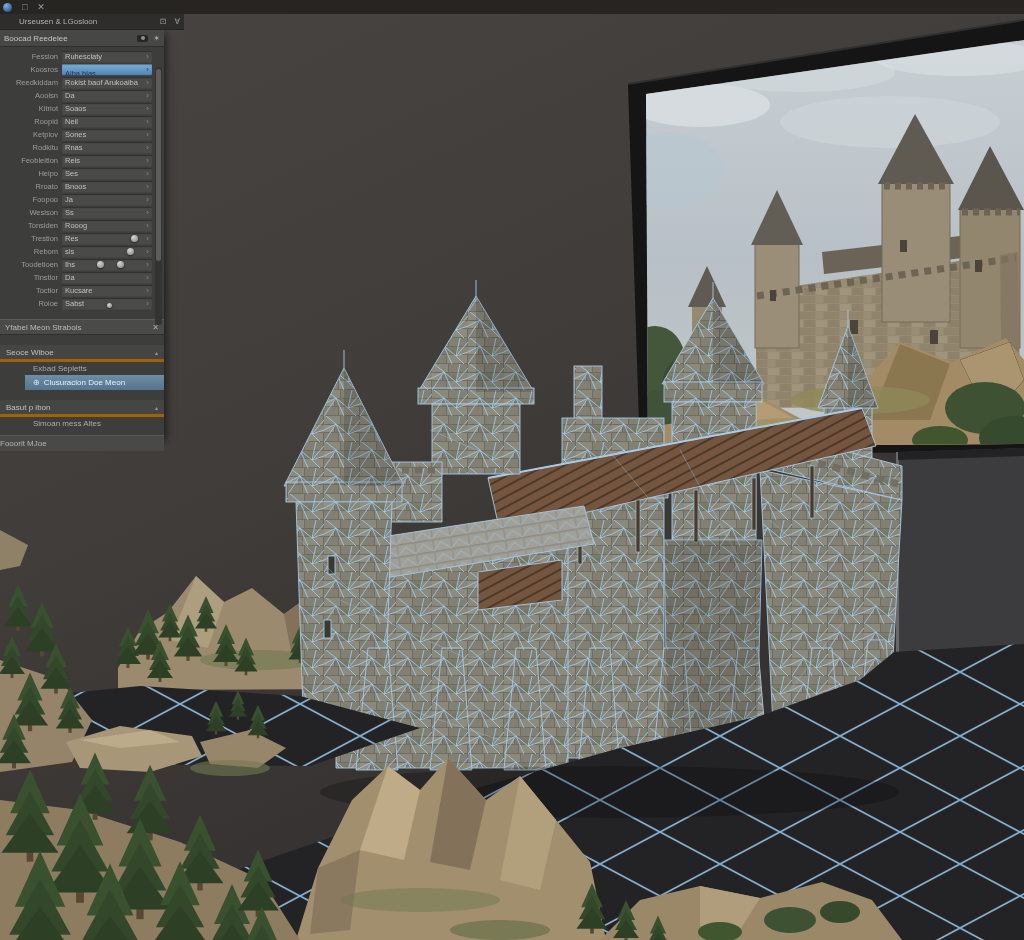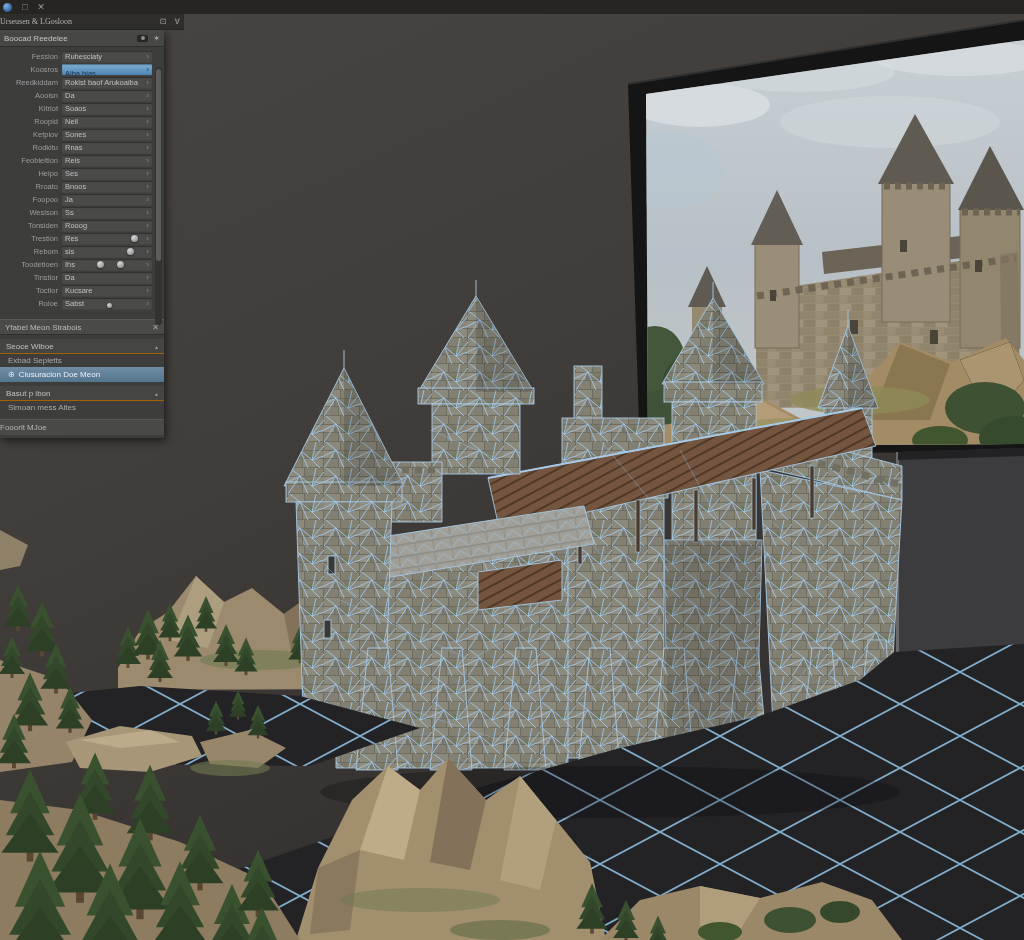--- a/index.html
+++ b/index.html
@@ -14,21 +14,21 @@
     display:flex;align-items:center;color:#bdbdbd;font-size:8px;z-index:30;}
   #appicon{width:9px;height:9px;border-radius:50%;margin:0 5px 0 3px;
     background:radial-gradient(circle at 35% 30%,#7fb3e0,#3a6ea5 60%,#1f4d7a);}
   #wintitle{flex:1;letter-spacing:.2px;color:#c4c4c4;}
   .winctl{width:16px;text-align:center;color:#9a9a9a;font-size:9px;cursor:default;}
   .winctl.close{margin-right:4px;}
   
   #menubar{position:absolute;left:0;top:14px;width:184px;height:15px;background:#2e2d2b;
     display:flex;align-items:center;color:#b2b2b2;font-size:8px;z-index:30;
     border-bottom:1px solid #242422;}
-  #menubar .mtitle{flex:1;padding-left:0;font-family:Liberation Serif, serif;}
+  #menubar .mtitle{flex:1;padding-left:19px;}
   .mico{color:#9e9e9e;font-size:8px;padding:0 4px;}
   
   #panel{position:absolute;left:0;top:30px;width:164px;height:408px;background:#3d3d3c;
     z-index:25;box-shadow:2px 3px 8px rgba(0,0,0,.55);font-size:8px;color:#b4b4b4;}
   #phead{height:16px;background:#474746;display:flex;align-items:center;
     border-bottom:1px solid #2e2e2e;padding:0 4px;}
   #phead .ptitle{flex:1;color:#c6c6c6;}
   .hico{margin-left:5px;color:#a9a9a9;font-size:8px;}
   .camico{width:11px;height:7px;background:#262626;border-radius:2px;position:relative;margin-left:5px;}
   .camico:before{content:"";position:absolute;left:3.5px;top:1.5px;width:4px;height:4px;
@@ -48,25 +48,25 @@
   .knob{position:absolute;top:2px;width:7px;height:7px;border-radius:50%;
      background:radial-gradient(circle at 35% 30%,#d6d6d6,#9a9a9a 70%,#6a6a6a);
      box-shadow:0 1px 2px rgba(0,0,0,.5);}
   #scrollbar{position:absolute;right:2px;top:20px;width:7px;height:258px;background:#333332;
      border-radius:3px;}
   #scrollthumb{position:absolute;left:1px;top:2px;width:5px;height:192px;background:#5d5d5c;
      border-radius:3px;}
   #toolsbar{height:14px;margin-top:7px;background:#4a4a49;border-top:1px solid #5a5a58;
      border-bottom:1px solid #2f2f2e;display:flex;align-items:center;padding:0 5px;}
   #toolsbar .tlabel{flex:1;color:#bcbcbc;}
-  .secthead{height:14px;margin-top:4px;background:#454544;display:flex;align-items:center;
-     padding:0 6px;border-bottom:1px solid #a16207;color:#c0c0c0;}
+  .secthead{height:14px;margin-top:10px;background:#454544;display:flex;align-items:center;
+     padding:0 6px;border-bottom:3px solid #a16207;color:#c0c0c0;}
   .secthead .stitle{flex:1;}
   .caret{color:#979797;font-size:6px;}
-  .pitem{height:13px;display:flex;align-items:center;padding-left:8px;color:#ababab;}
+  .pitem{height:13px;display:flex;align-items:center;padding-left:8px;color:#ababab;margin-left:25px;}
   .pitem.sel{height:15px;background:linear-gradient(#6f8da3,#54758e);color:#e9f2f9;}
   .pitem .iico{margin-right:4px;font-size:8px;color:#dce9f3;}
   #resetbtn{height:15px;margin-top:5px;background:#494948;border-top:1px solid #575756;
      display:flex;align-items:center;color:#b5b5b5;}
 </style>
 </head>
 <body>
 
 <div id="app">
 

